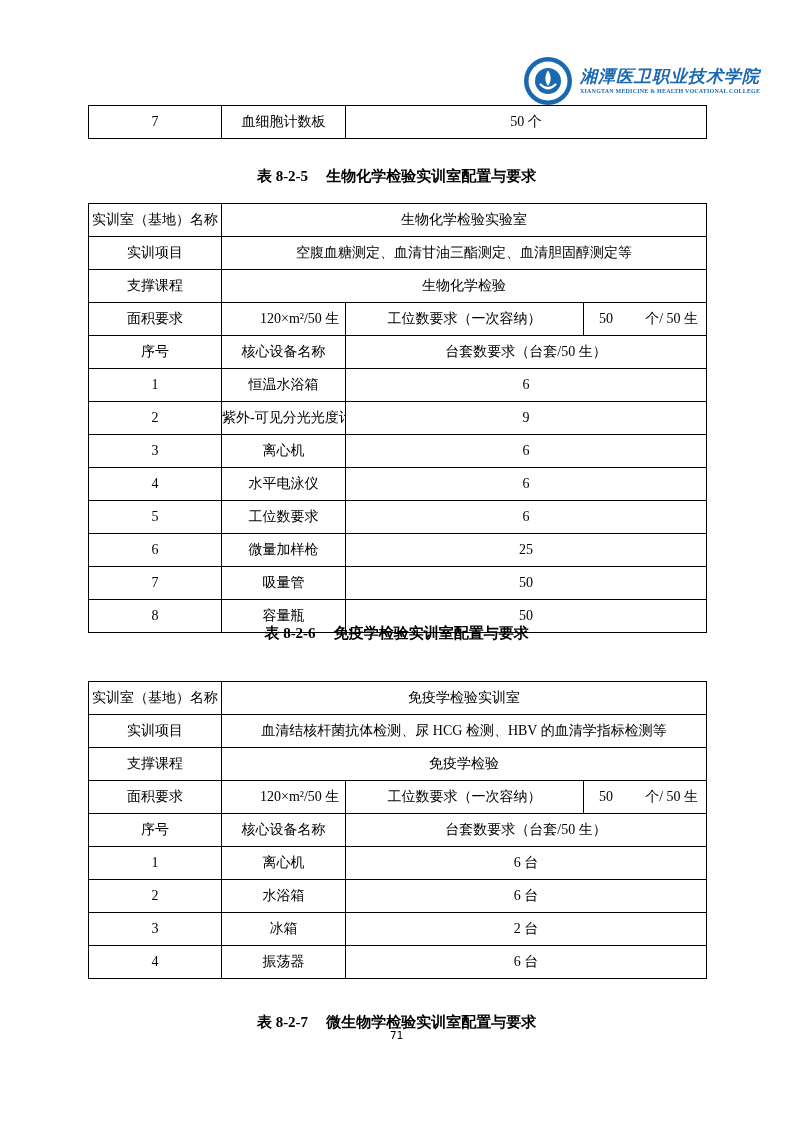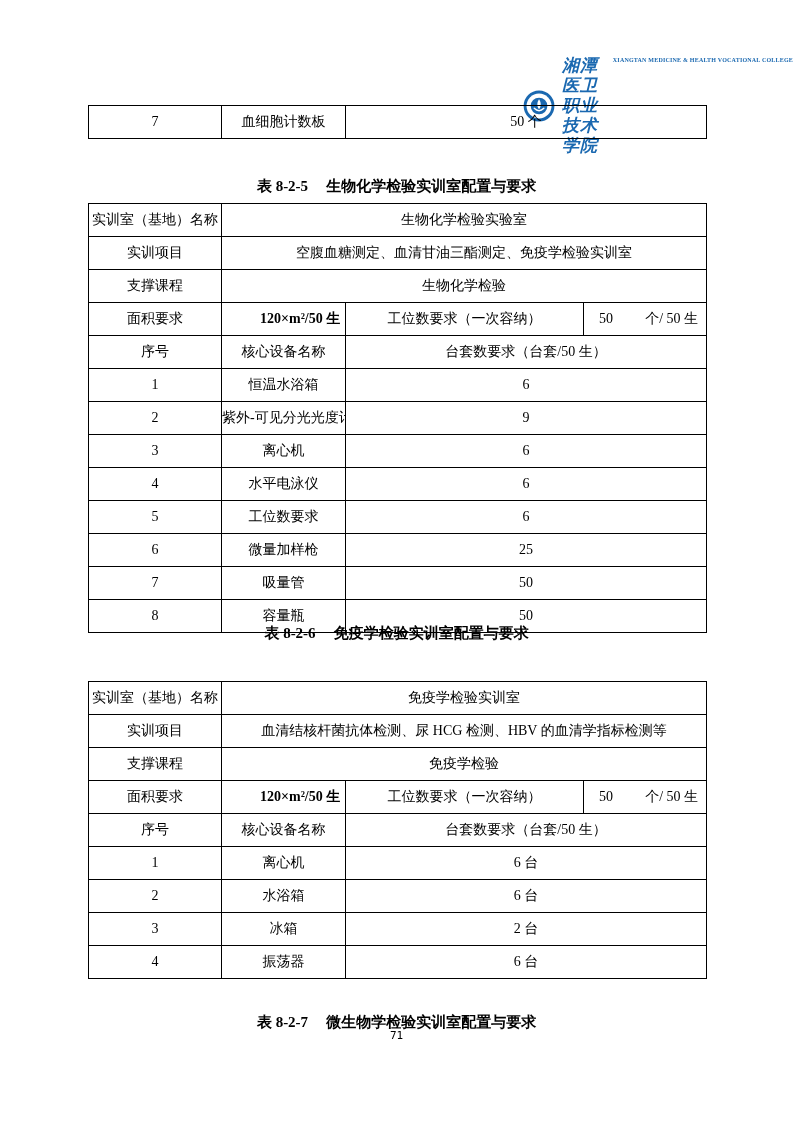--- a/index.html
+++ b/index.html
@@ -3,41 +3,41 @@
 <meta charset="utf-8">
 <style>
   html,body { margin:0; padding:0; background:#e8e8e8; }
   .doc {
     position:relative; width:793px; height:1122px; margin:0 auto;
     background:#ffffff; overflow:hidden; color:#000;
     font-family:"Liberation Serif","DejaVu Serif",serif;
   }
   
   .logo { position:absolute; top:56px; left:523px; display:flex; align-items:center; gap:7px; }
-  .logo-text { display:flex; flex-direction:row; }
+  .logo-text { display:flex; flex-direction:column; }
   .logo-zh { font-size:17px; font-weight:bold; font-style:italic; letter-spacing:1px; line-height:20px; }
   .logo-en { font-size:6px; font-weight:bold; letter-spacing:0.2px; line-height:8px; white-space:nowrap; }
   
   .cap { position:absolute; left:0; width:793px; text-align:center; font-weight:bold; font-size:15px; line-height:20px; }
   .cap .cap-no { margin-right:18px; }
-  #cap1 { top:176px; }
+  #cap1 { top:166px; }
   #cap2 { top:623px; }
   #cap3 { top:1012px; }
   
   table.grid { border-collapse:collapse; table-layout:fixed; width:618px; position:absolute; left:88px; }
   #carryover { top:105px; }
   #table1 { top:203px; }
   #table2 { top:681px; }
   table.grid td {
     border:1px solid #000; height:32px; padding:0;
     font-size:14px; text-align:center; vertical-align:middle;
     overflow:hidden; white-space:nowrap;
   }
   td.left { text-align:left; padding-left:7px; }
-  .split { display:flex; justify-content:space-between; align-items:center; padding:0 7px 0 38px;font-weight:bold; }
+  .split { display:flex; justify-content:space-between; align-items:center; padding:0 7px 0 38px; }
   .split-narrow { display:flex; justify-content:space-between; align-items:center; padding:0 8px 0 15px; }
   
   .pageno { position:absolute; top:1029px; left:0; width:793px; text-align:center; font-size:11px; font-family:"DejaVu Sans Mono","Liberation Mono",monospace; }
 </style>
 </head>
 <body>
 
 <div class="doc">
 
   <div class="logo">
@@ -88,21 +88,21 @@
         <col style="width:238px">
         <col style="width:123px">
       </colgroup>
     <tbody>
         <tr>
       <td>实训室（基地）名称</td>
       <td colspan="3">生物化学检验实验室</td>
     </tr>
     <tr>
       <td>实训项目</td>
-      <td colspan="3" class="left">空腹血糖测定、血清甘油三酯测定、免疫学检验实训室</td>
+      <td colspan="3" class="left">空腹血糖测定、血清甘油三酯测定、血清胆固醇测定等</td>
     </tr>
     <tr>
       <td>支撑课程</td>
       <td colspan="3">生物化学检验</td>
     </tr>
     <tr>
       <td>面积要求</td>
       <td>
         <div class="split">
           <span>120</span>

